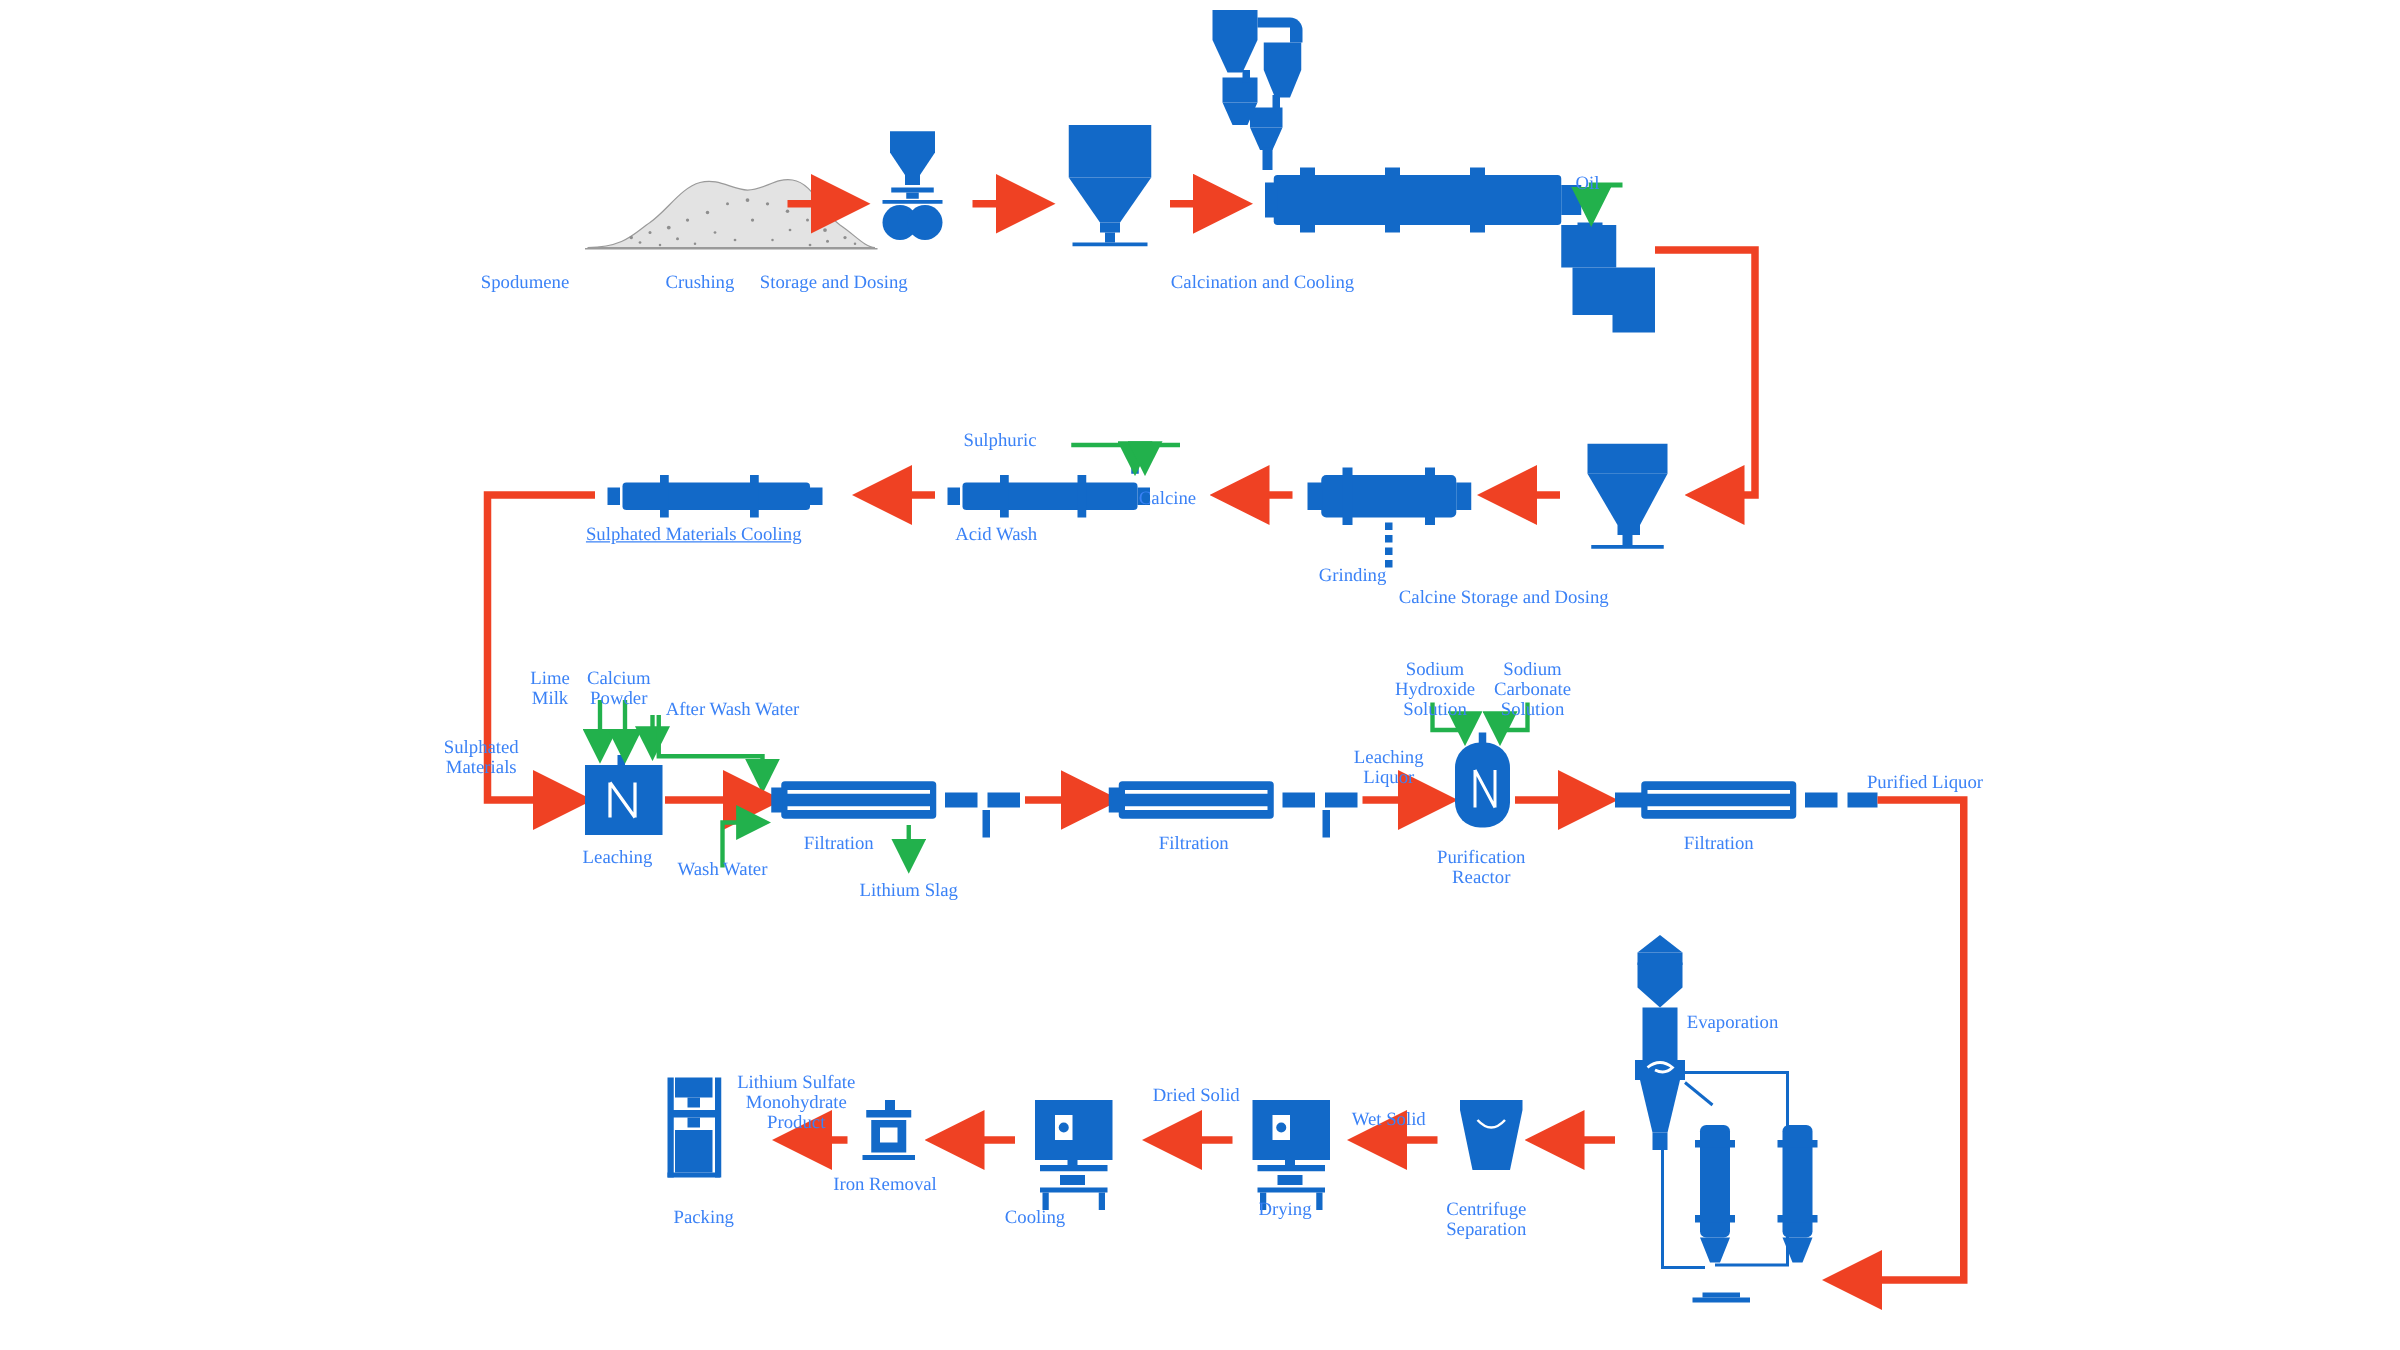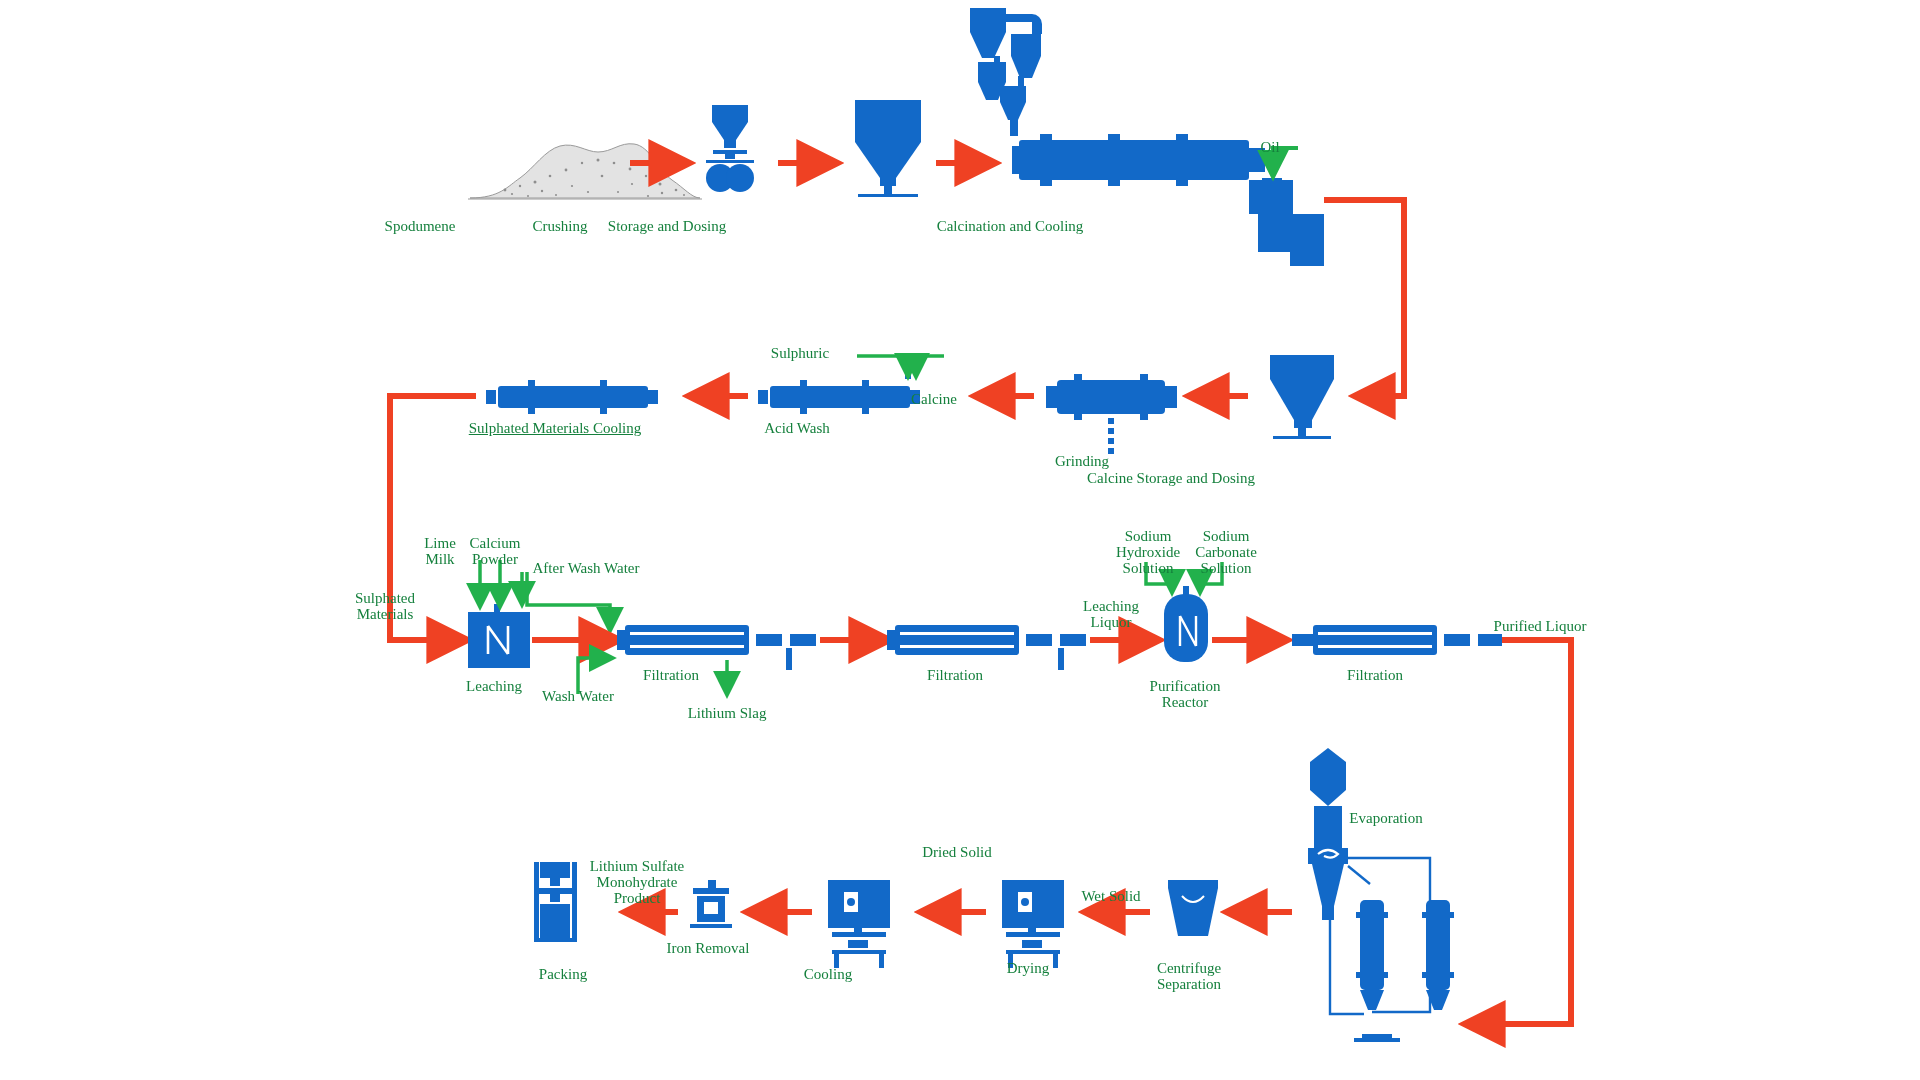--- a/index.html
+++ b/index.html
@@ -17,21 +17,21 @@
   #canvas {
     position: relative;
     width: 1920px;
     height: 1080px;
   }
   .lbl {
     position: absolute;
     font-family: "Liberation Serif", serif;
     font-size: 15px;
     line-height: 16px;
-    color: #15803d;
+    color: #3b82f6;
     text-align: center;
     white-space: pre-line;
   }
   svg.layer {
     position: absolute;
     left: 0;
     top: 0;
     width: 1920px;
     height: 1080px;
     overflow: visible;
@@ -376,21 +376,21 @@
       <rect x="572" y="862" width="5" height="80"></rect>
     </g>
   </svg>
 
   <div class="lbl" style="left:370px; top:218px; width:100px;">Spodumene</div>
   <div class="lbl" style="left:512px; top:218px; width:96px;">Crushing</div>
   <div class="lbl" style="left:587px; top:218px; width:160px;">Storage and Dosing</div>
   <div class="lbl" style="left:910px; top:218px; width:200px;">Calcination and Cooling</div>
   <div class="lbl" style="left:1248px; top:139px; width:44px;">Oil</div>
 
-  <div class="lbl" style="left:1060px; top:470px; width:222px;font-family:Liberation Serif, serif;">Calcine Storage and Dosing</div>
+  <div class="lbl" style="left:1092px; top:470px; width:222px;font-family:Liberation Serif, serif;">Calcine Storage and Dosing</div>
   <div class="lbl" style="left:1032px; top:453px; width:100px;">Grinding</div>
   <div class="lbl" style="left:742px; top:420px; width:110px;">Acid Wash</div>
   <div class="lbl" style="left:752px; top:345px; width:96px;">Sulphuric</div>
   <div class="lbl" style="left:896px; top:345px; width:76px;margin-top:46px;">Calcine</div>
   <div class="lbl" style="left:440px; top:420px; width:230px;text-decoration:underline;">Sulphated Materials Cooling</div>
 
   <div class="lbl" style="left:333px; top:590px; width:104px;">Sulphated
 Materials</div>
   <div class="lbl" style="left:412px; top:535px; width:56px;">Lime
 Milk</div>
@@ -413,21 +413,21 @@
   <div class="lbl" style="left:1133px; top:678px; width:104px;">Purification
 Reactor</div>
   <div class="lbl" style="left:1332px; top:667px; width:86px;">Filtration</div>
   <div class="lbl" style="left:1478px; top:618px; width:124px;">Purified Liquor</div>
 
   <div class="lbl" style="left:1330px; top:810px; width:112px;">Evaporation</div>
   <div class="lbl" style="left:1139px; top:960px; width:100px;">Centrifuge
 Separation</div>
   <div class="lbl" style="left:1068px; top:888px; width:86px;">Wet Solid</div>
   <div class="lbl" style="left:988px; top:938px; width:80px;margin-top:22px;">Drying</div>
-  <div class="lbl" style="left:890px; top:844px; width:96px;padding-left:19px;">Dried Solid</div>
+  <div class="lbl" style="left:890px; top:869px; width:96px;padding-left:19px;">Dried Solid</div>
   <div class="lbl" style="left:788px; top:966px; width:80px;">Cooling</div>
   <div class="lbl" style="left:648px; top:940px; width:120px;">Iron Removal</div>
   <div class="lbl" style="left:575px; top:858px; width:124px;">Lithium Sulfate
 Monohydrate
 Product</div>
   <div class="lbl" style="left:523px; top:966px; width:80px;">Packing</div>
 
 </div>
 
 </body></html>

